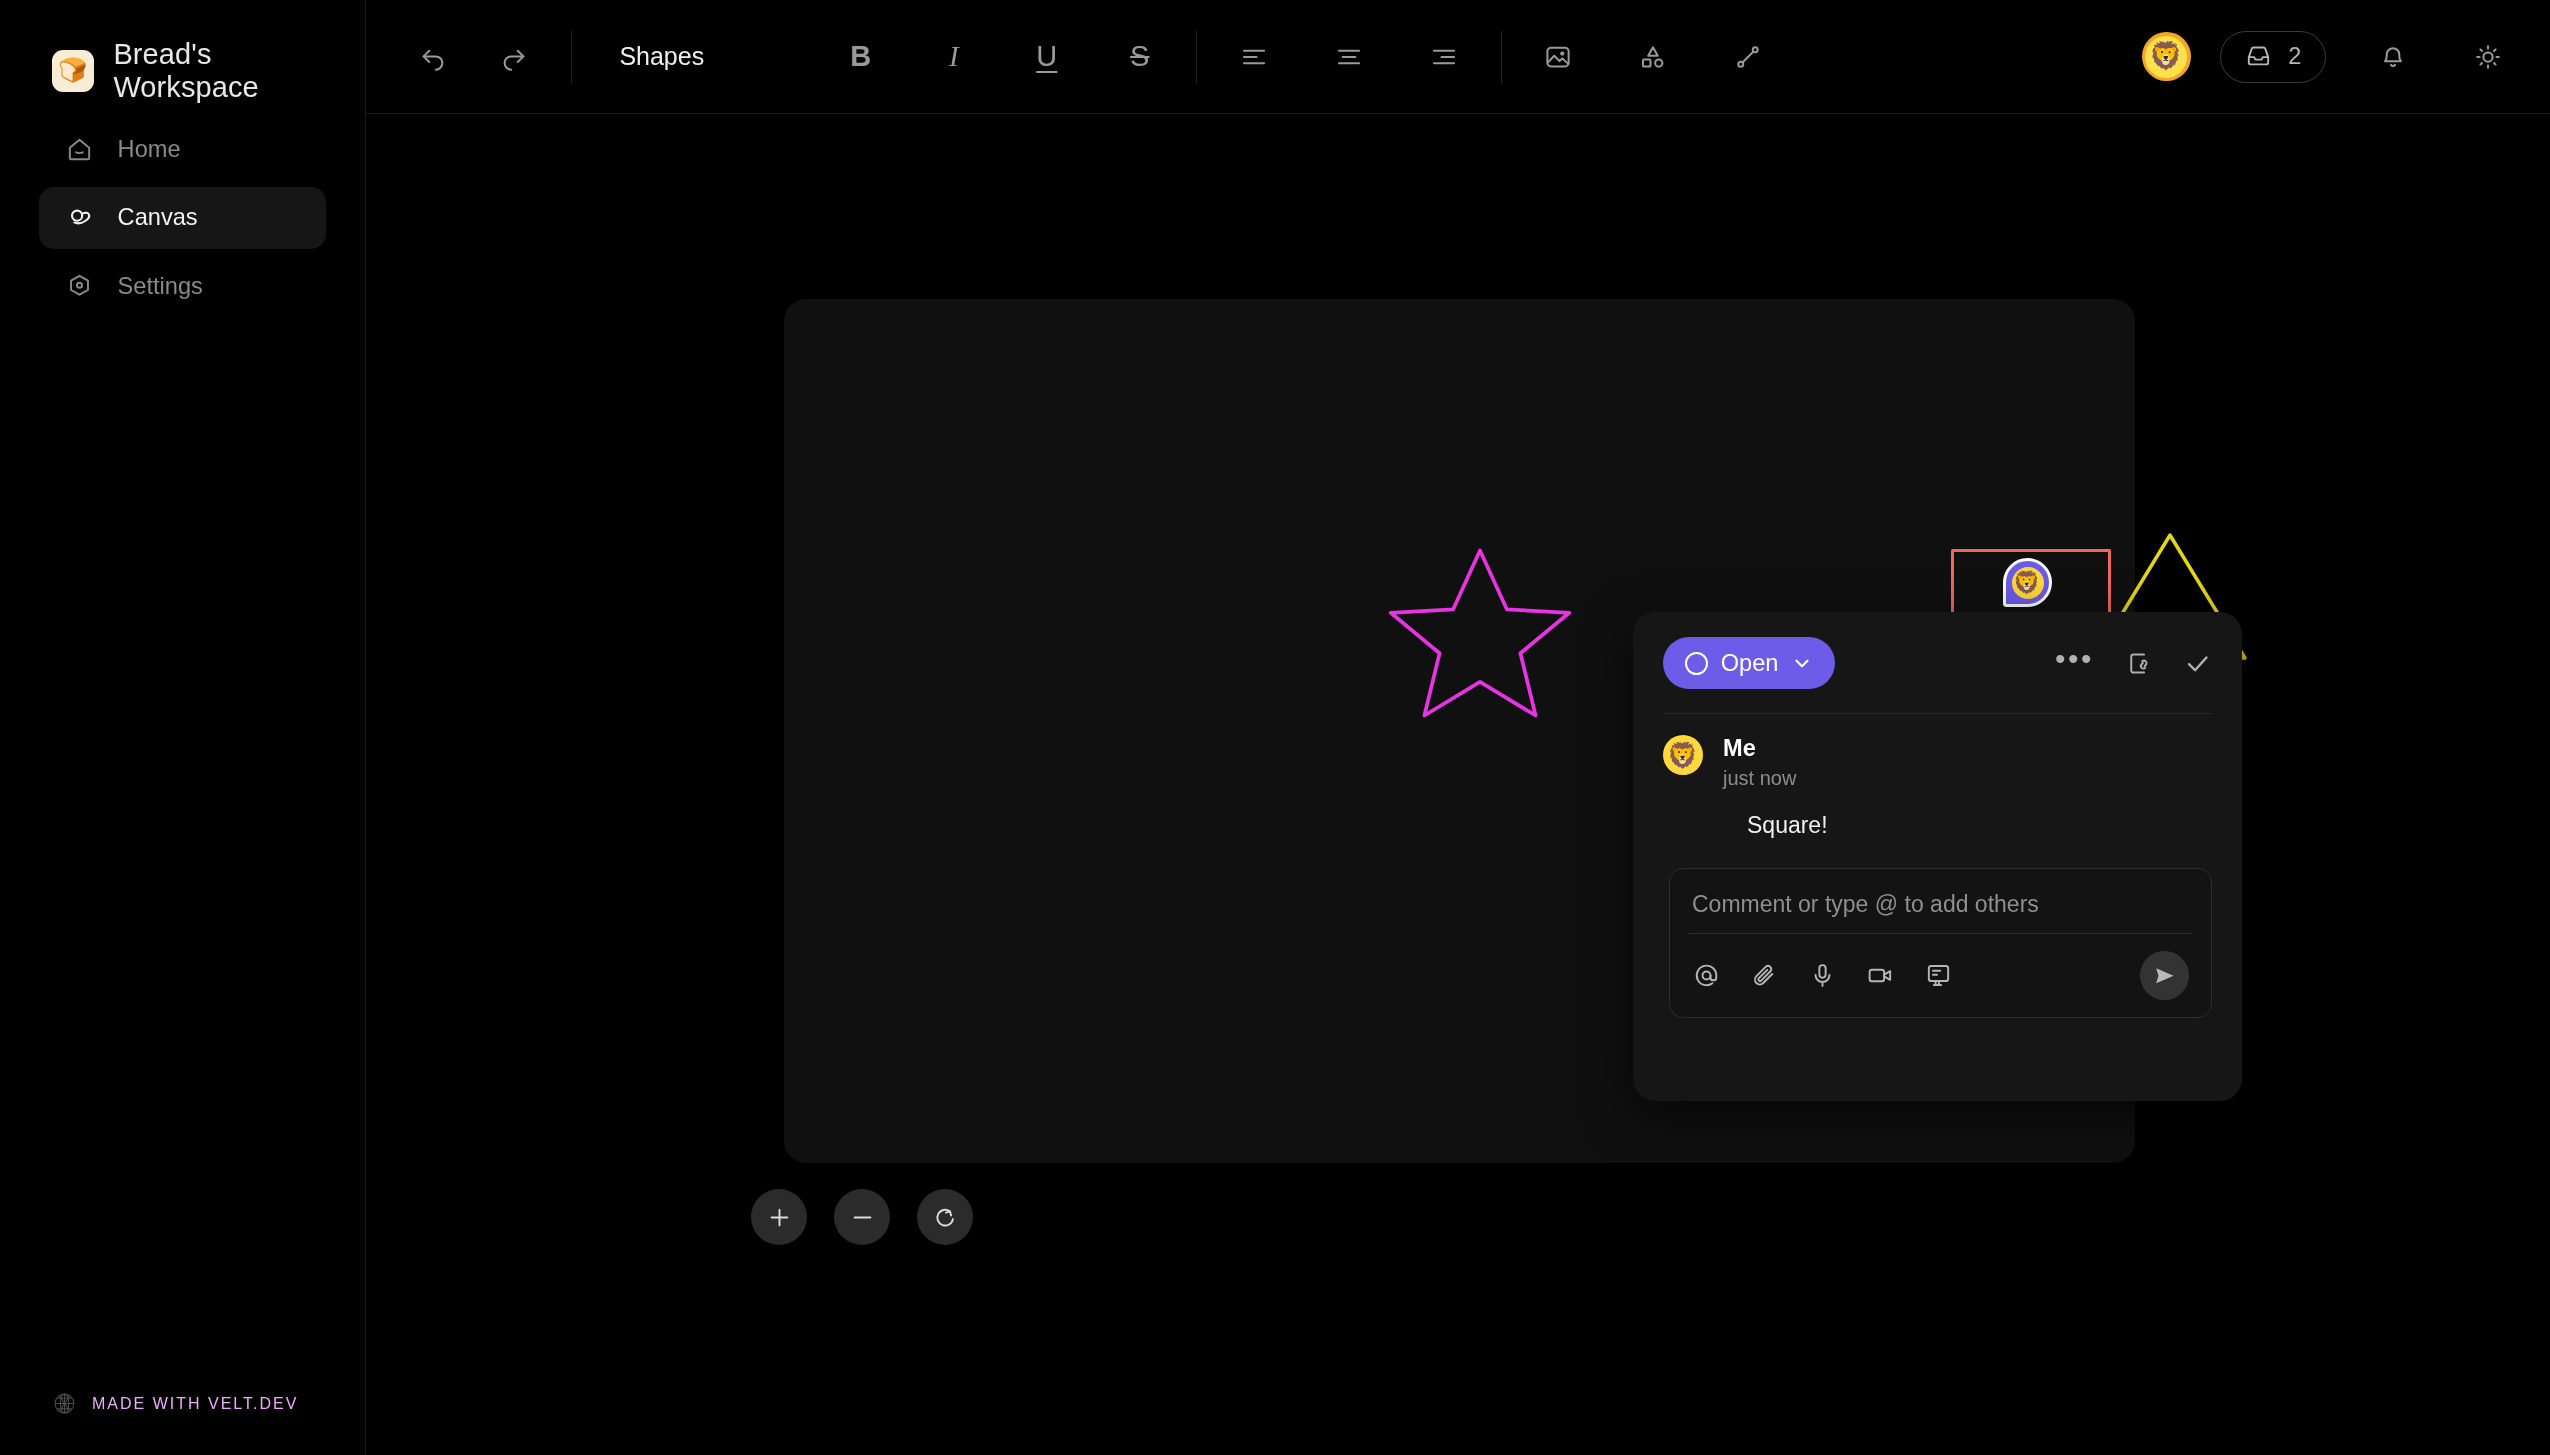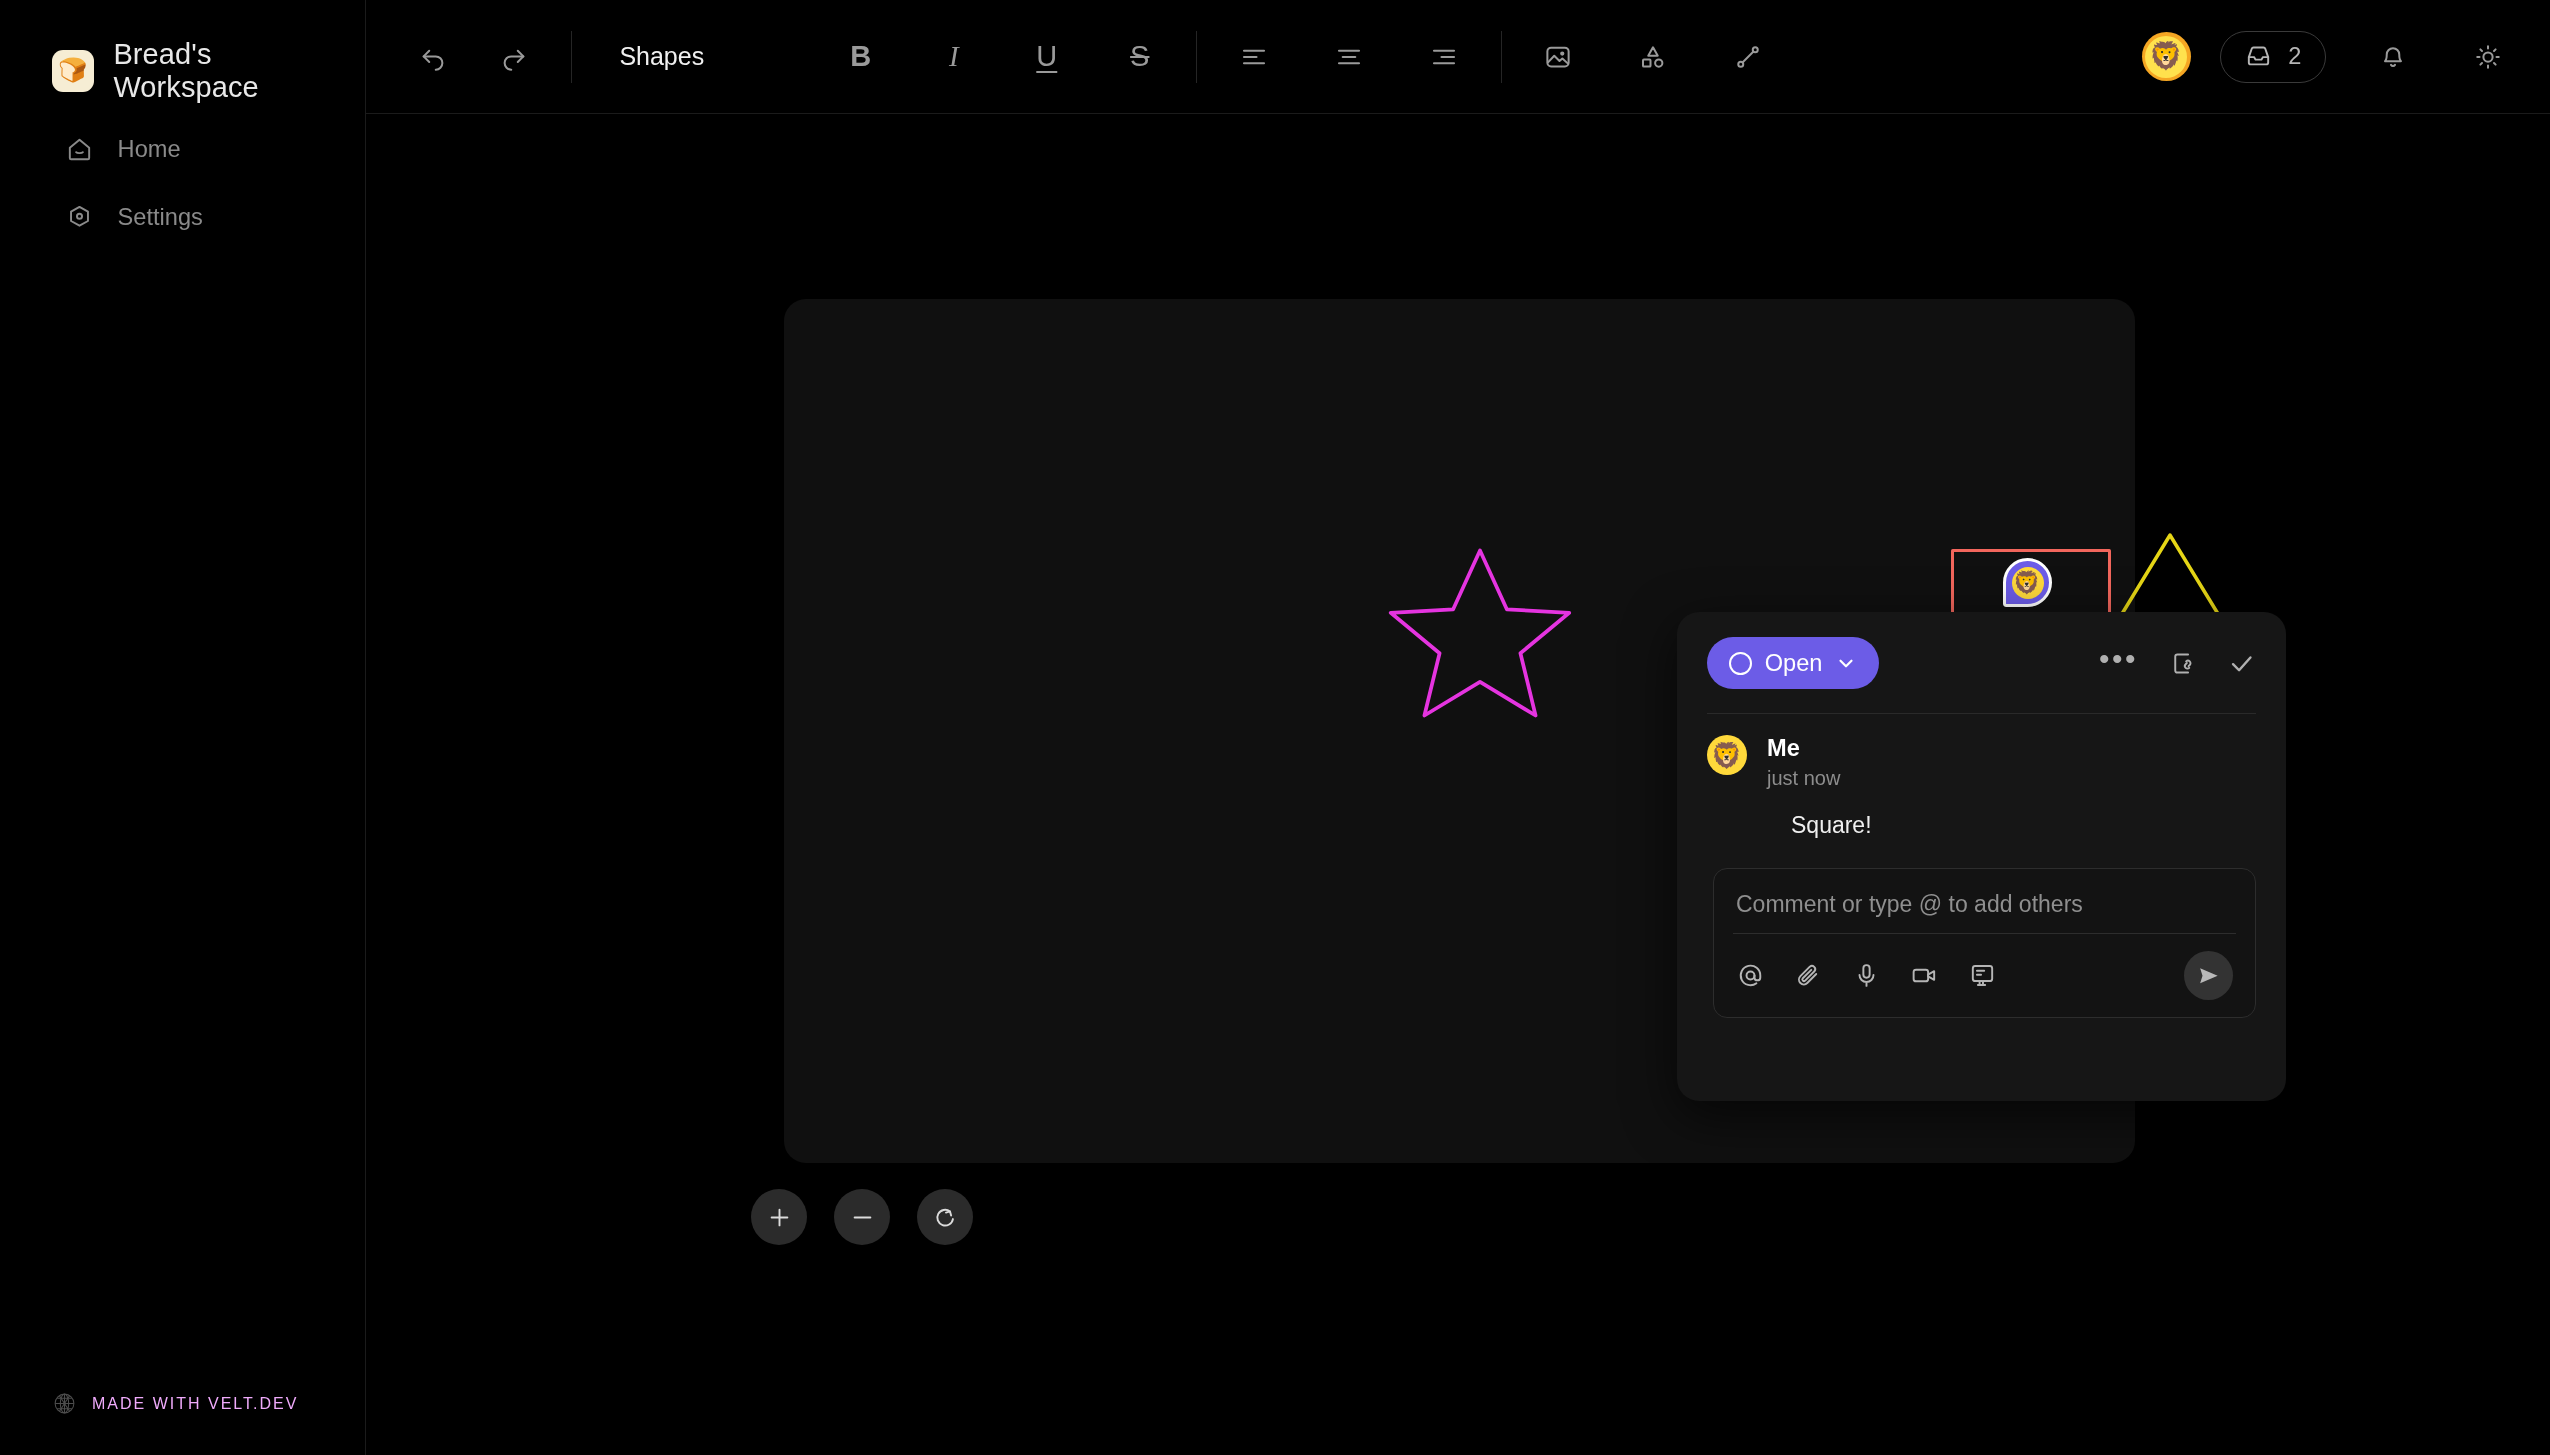--- a/index.html
+++ b/index.html
@@ -135,21 +135,21 @@
   .zoom-btn {
     width: 56px; height: 56px; border-radius: 50%;
     background: #2b2b2b; color: #dcdcdc;
     display: flex; align-items: center; justify-content: center;
     cursor: pointer; border: none;
   }
   .zoom-btn svg { width: 27px; height: 27px; display: block; }
 
   
   .cpanel {
-    position: absolute; left: 1311px; top: 612px;
+    position: absolute; left: 1267px; top: 612px;
     width: 609px; height: 489px;
     background: #161616; border-radius: 22px;
     box-shadow: 0 15px 51px rgba(0,0,0,.65);
     display: flex; flex-direction: column;
   }
   .cp-head { display: flex; align-items: center; padding: 25px 30px 0 30px; }
   .status-pill {
     display: flex; align-items: center; gap: 12.7px;
     background: #6C5CE7; color: #fff;
     height: 52px; padding: 0 22px; border-radius: 27px;
@@ -215,20 +215,29 @@
       <div class="nav-item">
         <span class="nav-ico">
           <svg viewBox="0 0 24 24" fill="none" stroke="currentColor" stroke-width="1.6" stroke-linecap="round" stroke-linejoin="round">
             <path d="M4 10.5 12 4l8 6.5V19a1 1 0 0 1-1 1H5a1 1 0 0 1-1-1z"></path>
             <path d="M9.2 14.2c.8 1.1 4.8 1.1 5.6 0"></path>
           </svg>
         </span>
         <span>Home</span>
       </div>
 
+      <div class="nav-item active">
+        <span class="nav-ico">
+          <svg viewBox="0 0 24 24" fill="none" stroke="currentColor" stroke-width="1.7" stroke-linecap="round" stroke-linejoin="round">
+            <circle cx="10" cy="10.5" r="4.2"></circle>
+            <path d="M14.2 9c2.3-1.4 4.6-1.2 5.5.3.9 1.6-.4 3.9-3 5.6-2.9 1.9-6.6 2.4-9 1.2"></path>
+          </svg>
+        </span>
+        <span>Canvas</span>
+      </div>
 
       <div class="nav-item">
         <span class="nav-ico">
           <svg viewBox="0 0 24 24" fill="none" stroke="currentColor" stroke-width="1.6" stroke-linecap="round" stroke-linejoin="round">
             <path d="M12 3.2 19 7.1v7.8L12 18.8 5 14.9V7.1z"></path>
             <circle cx="12" cy="11" r="2.1"></circle>
           </svg>
         </span>
         <span>Settings</span>
       </div>

